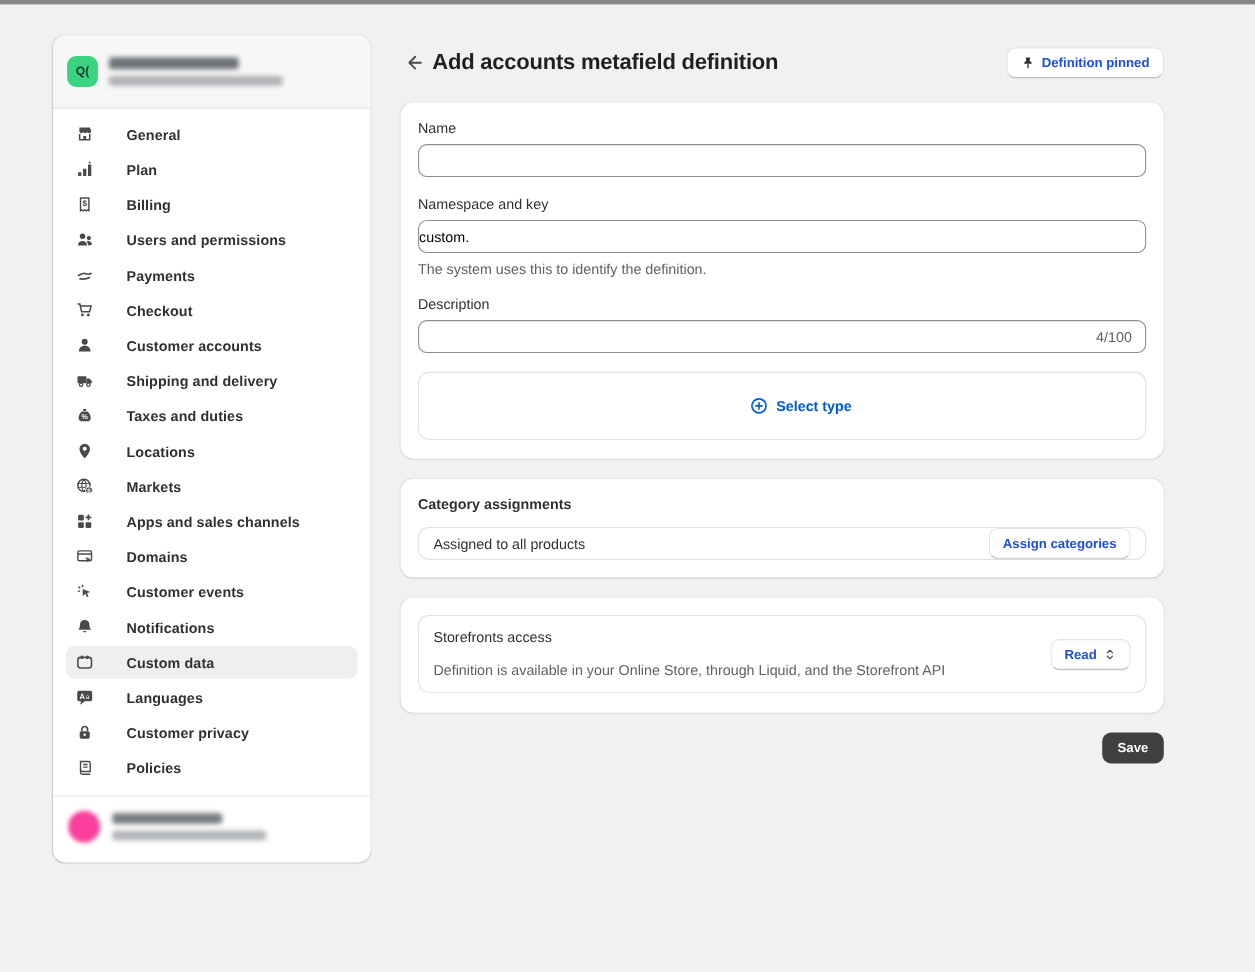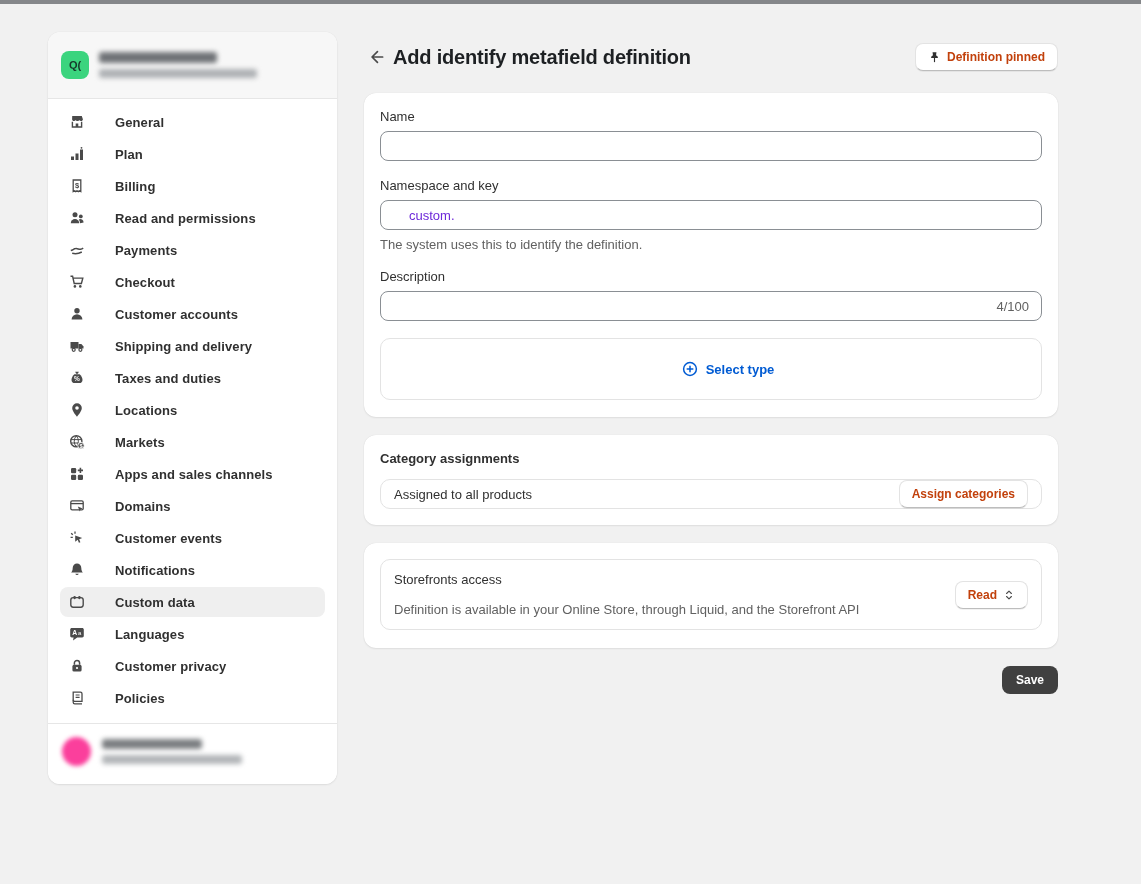--- a/index.html
+++ b/index.html
@@ -58,36 +58,36 @@
   .main { position:absolute; left:364px; top:42px; width:694px; }
   .main-header { display:flex; align-items:center; height:30px; margin-bottom:21px; }
   .back-btn {
     width:26px; height:26px; border-radius:8px; display:flex; align-items:center;
     justify-content:center; cursor:pointer; margin-right:3px; flex:0 0 26px;
   }
   .page-title { font-size:20px; font-weight:700; color:#1d2023; letter-spacing:-.2px; }
   .btn-pill {
     display:inline-flex; align-items:center; gap:6px; background:#fff;
     border:1px solid #e3e3e3; border-bottom-color:#bdbdbd; border-radius:8px;
-    height:28px; padding:0 12px; font-size:12px; font-weight:600; color:#c2410c;
+    height:28px; padding:0 12px; font-size:12px; font-weight:600; color:#1d4ed8;
     box-shadow:0 1px 0 rgba(0,0,0,.05); cursor:pointer; white-space:nowrap;
     font-family:inherit;
   }
   .pinned-btn { margin-left:auto; }
 
   .card {
     background:#fff; border-radius:12px; padding:16px; margin-bottom:18px;
     box-shadow:0 1px 2px rgba(0,0,0,.07), 0 0 1px rgba(0,0,0,.12);
   }
   .field { margin-bottom:17px; }
   .field:last-child { margin-bottom:0; }
   .field-label { font-size:13px; color:#303030; margin-bottom:7px; display:block; }
   .text-input {
     width:100%; height:30px; border:1px solid #8a8f94; border-radius:8px;
-    padding:0 28px; font-size:13px; color:#6d28d9; background:#fff;
+    padding:0 0; font-size:13px; color:#000000; background:#fff;
     font-family:inherit; outline:none;
   }
   .input-shell {
     display:flex; align-items:center; gap:8px; height:30px;
     border:1px solid #8a8f94; border-radius:8px; padding:0 12px; background:#fff;
   }
   .input-shell input { flex:1; border:none; outline:none; font-size:13px; font-family:inherit; padding:0; color:#303030; background:transparent; }
   .counter { font-size:13px; color:#616161; }
   .helper { font-size:13px; color:#616161; margin-top:7px; }
   .select-type {
@@ -160,21 +160,21 @@
       </div>
       <div class="nav-item">
         <span class="nav-icon">
           <svg viewBox="0 0 16 16">
             <circle cx="6" cy="4.8" r="2.5" fill="#4a4a4a"></circle>
             <path fill="#4a4a4a" d="M1.8 13.2a4.2 4.2 0 0 1 8.4 0z"></path>
             <circle cx="11.8" cy="6.4" r="1.9" fill="#4a4a4a"></circle>
             <path fill="#4a4a4a" d="M11 13.2c0-1.5-.4-2.8-1.2-3.8a3.3 3.3 0 0 1 4.8 3z"></path>
           </svg>
         </span>
-        <span class="nav-label">Read and permissions</span>
+        <span class="nav-label">Users and permissions</span>
       </div>
       <div class="nav-item">
         <span class="nav-icon">
           <svg viewBox="0 0 16 16">
             <path fill="none" stroke="#4a4a4a" stroke-width="1.5" d="M1.8 8.6c1.9-.3 2.9-1.8 4.8-2 2.1-.3 3 .9 5 .7 1-.1 1.8-.5 2.6-1.1"></path>
             <path fill="none" stroke="#4a4a4a" stroke-width="1.5" d="M3.2 11.3c2.8.7 6.6.4 9.6-1.3"></path>
           </svg>
         </span>
         <span class="nav-label">Payments</span>
       </div>
@@ -330,21 +330,21 @@
 <main class="main">
 
   <div class="main-header">
     <div class="back-btn">
       <span style="display:flex">
         <svg viewBox="0 0 16 16" width="18" height="18">
             <path fill="none" stroke="#4a4a4a" stroke-width="1.5" stroke-linecap="round" stroke-linejoin="round" d="M8.4 3.2 3.6 8l4.8 4.8M4 8h9"></path>
           </svg>
       </span>
     </div>
-    <h1 class="page-title">Add identify metafield definition</h1>
+    <h1 class="page-title">Add accounts metafield definition</h1>
     <button class="btn-pill pinned-btn">
       <span style="display:flex">
         <svg viewBox="0 0 16 16" width="13" height="13">
             <path fill="#303030" d="M5.6 1.6h4.8l-.5 3.6 2.2 1.9v1.4H3.9V7.1l2.2-1.9z"></path>
             <path stroke="#303030" stroke-width="1.4" d="M8 8.5v5.2"></path>
           </svg>
       </span>
       <span>Definition pinned</span>
     </button>
   </div>

